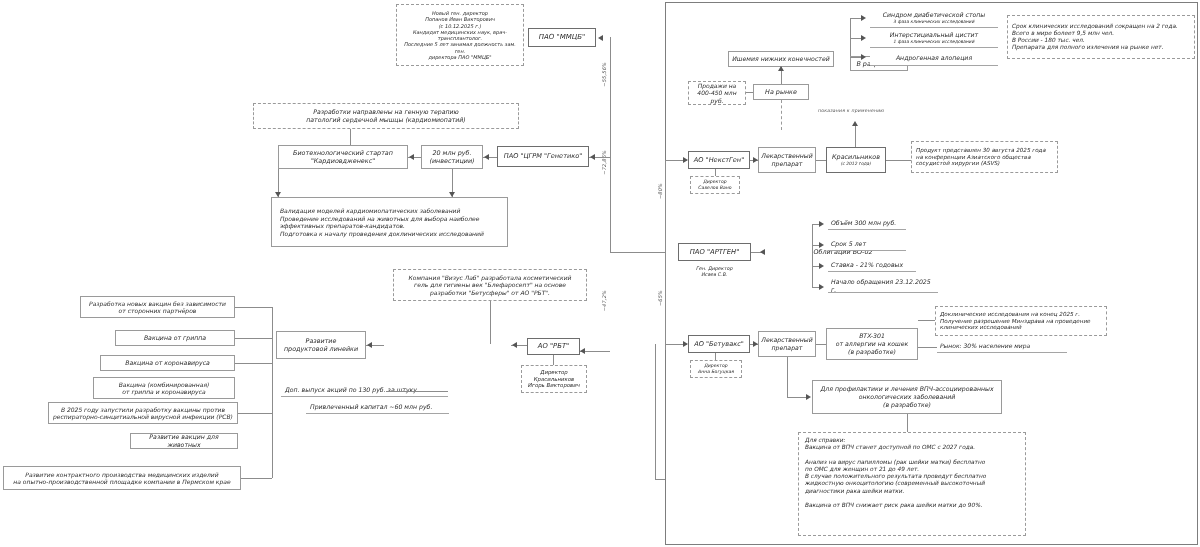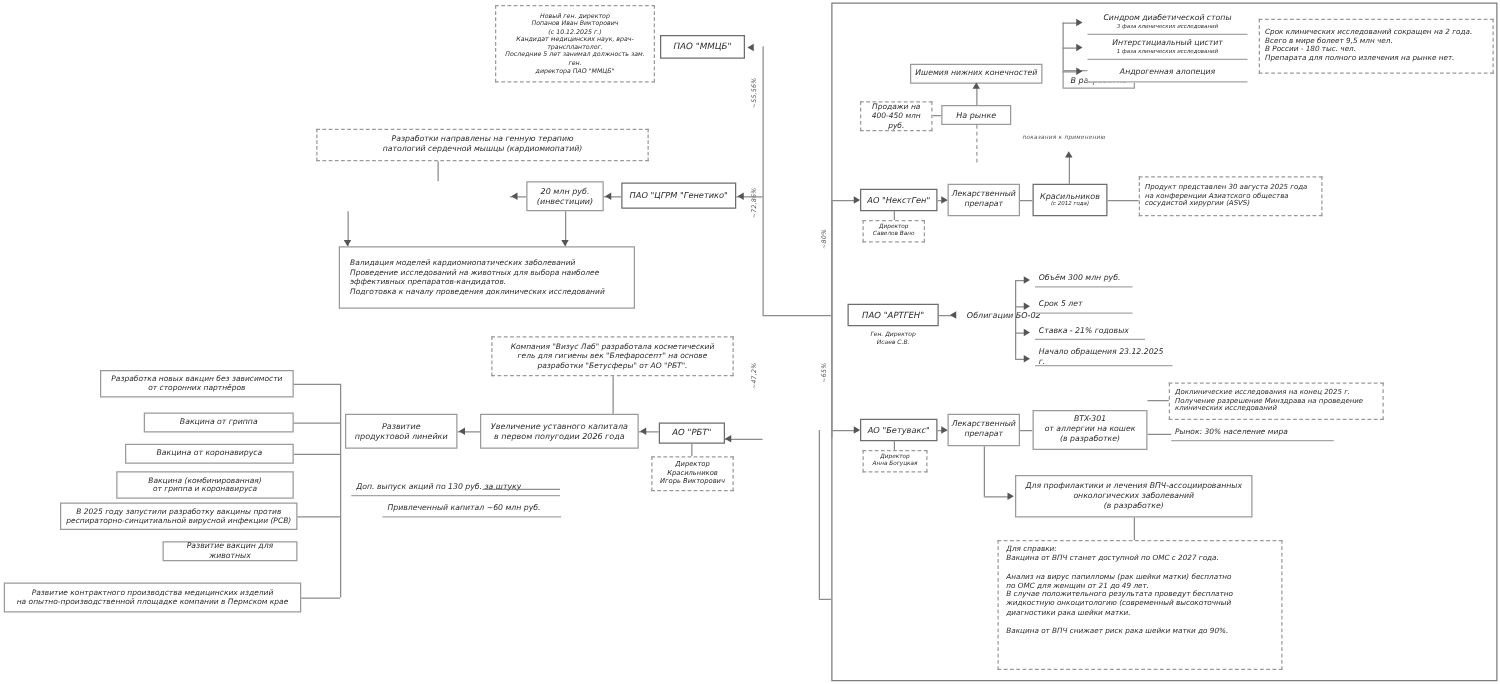--- a/index.html
+++ b/index.html
@@ -53,20 +53,22 @@
   <div class="ln h" style="left:610px;top:252px;width:55px;"></div>
 
   <div class="pct" style="left:601px;top:62px;font-size:5px;">~55,56%</div>
   <div class="pct" style="left:601px;top:150px;font-size:5px;">~72,86%</div>
   <div class="pct" style="left:601px;top:290px;font-size:5px;">~47,2%</div>
 
   <div class="box dash" style="left:253px;top:103px;width:266px;height:26px;font-size:6.2px;white-space:pre-line;">Разработки направлены на генную терапию
 патологий сердечной мышцы (кардиомиопатий)</div>
   <div class="ln v" style="left:350px;top:129px;height:16px;"></div>
 
+  <div class="box solid" style="left:278px;top:145px;width:130px;height:24px;font-size:6.4px;white-space:pre-line;">Биотехнологический стартап
+"Кардиовдженекс"</div>
 
   <div class="ln h" style="left:408px;top:157px;width:13px;"></div>
   <div class="arw arw-l" style="left:409px;top:154px;"></div>
 
   <div class="box solid" style="left:421px;top:145px;width:62px;height:24px;font-size:6.4px;white-space:pre-line;">20 млн руб.
 (инвестиции)</div>
   <div class="ln h" style="left:483px;top:157px;width:14px;"></div>
   <div class="arw arw-l" style="left:484px;top:154px;"></div>
 
   <div class="box solid2" style="left:497px;top:146px;width:92px;height:21px;font-size:6.6px;">ПАО "ЦГРМ "Генетико"</div>
@@ -107,22 +109,20 @@
   <div class="ln h" style="left:238px;top:413px;width:34px;"></div>
   <div class="ln h" style="left:241px;top:478px;width:31px;"></div>
   <div class="ln v" style="left:272px;top:307px;height:171px;"></div>
   <div class="ln h" style="left:235px;top:307px;width:37px;"></div>
 
   <div class="box solid" style="left:276px;top:331px;width:90px;height:28px;font-size:6.4px;white-space:pre-line;">Развитие
 продуктовой линейки</div>
   <div class="ln h" style="left:366px;top:345px;width:18px;"></div>
   <div class="arw arw-l" style="left:367px;top:342px;"></div>
 
-  <div class="box solid" style="left:384px;top:331px;width:127px;height:28px;font-size:6.4px;white-space:pre-line;">Увеличение уставного капитала
-в первом полугодии 2026 года</div>
   <div class="ln h" style="left:511px;top:345px;width:16px;"></div>
   <div class="arw arw-l" style="left:512px;top:342px;"></div>
 
   <div class="box solid2" style="left:527px;top:338px;width:53px;height:17px;font-size:6.8px;">АО "РБТ"</div>
   <div class="ln v" style="left:553px;top:355px;height:10px;"></div>
   <div class="box dash" style="left:521px;top:365px;width:66px;height:28px;font-size:5.4px;white-space:pre-line;">Директор
 Красильников
 Игорь Викторович</div>
 
   <div class="box ul lft" style="left:281px;top:384px;width:167px;height:13px;font-size:6.2px;padding-left:4px;">Доп. выпуск акций по 130 руб. за штуку</div>
@@ -137,21 +137,21 @@
 
   <div class="pct" style="left:657px;top:183px;font-size:5px;">~80%</div>
   <div class="pct" style="left:657px;top:290px;font-size:5px;">~65%</div>
 
   <div class="box solid2" style="left:678px;top:243px;width:73px;height:18px;font-size:6.8px;">ПАО "АРТГЕН"</div>
   <div class="box plain" style="left:681px;top:263px;width:67px;height:18px;font-size:4.8px;white-space:pre-line;">Ген. Директор
 Исаев С.В.</div>
 
   <div class="ln h" style="left:751px;top:252px;width:13px;"></div>
   <div class="arw arw-l" style="left:760px;top:249px;"></div>
-  <div class="box plain" style="left:768px;top:245px;width:70px;height:14px;font-size:6.4px;">Облигации БО-02</div>
+  <div class="box plain" style="left:808px;top:245px;width:70px;height:14px;font-size:6.4px;">Облигации БО-02</div>
 
   <div class="ln v" style="left:812px;top:224px;height:63px;"></div>
   <div class="ln h" style="left:812px;top:224px;width:10px;"></div>
   <div class="ln h" style="left:812px;top:245px;width:10px;"></div>
   <div class="ln h" style="left:812px;top:266px;width:10px;"></div>
   <div class="ln h" style="left:812px;top:287px;width:10px;"></div>
   <div class="arw arw-r" style="left:819px;top:221px;"></div>
   <div class="arw arw-r" style="left:819px;top:242px;"></div>
   <div class="arw arw-r" style="left:819px;top:263px;"></div>
   <div class="arw arw-r" style="left:819px;top:284px;"></div>

